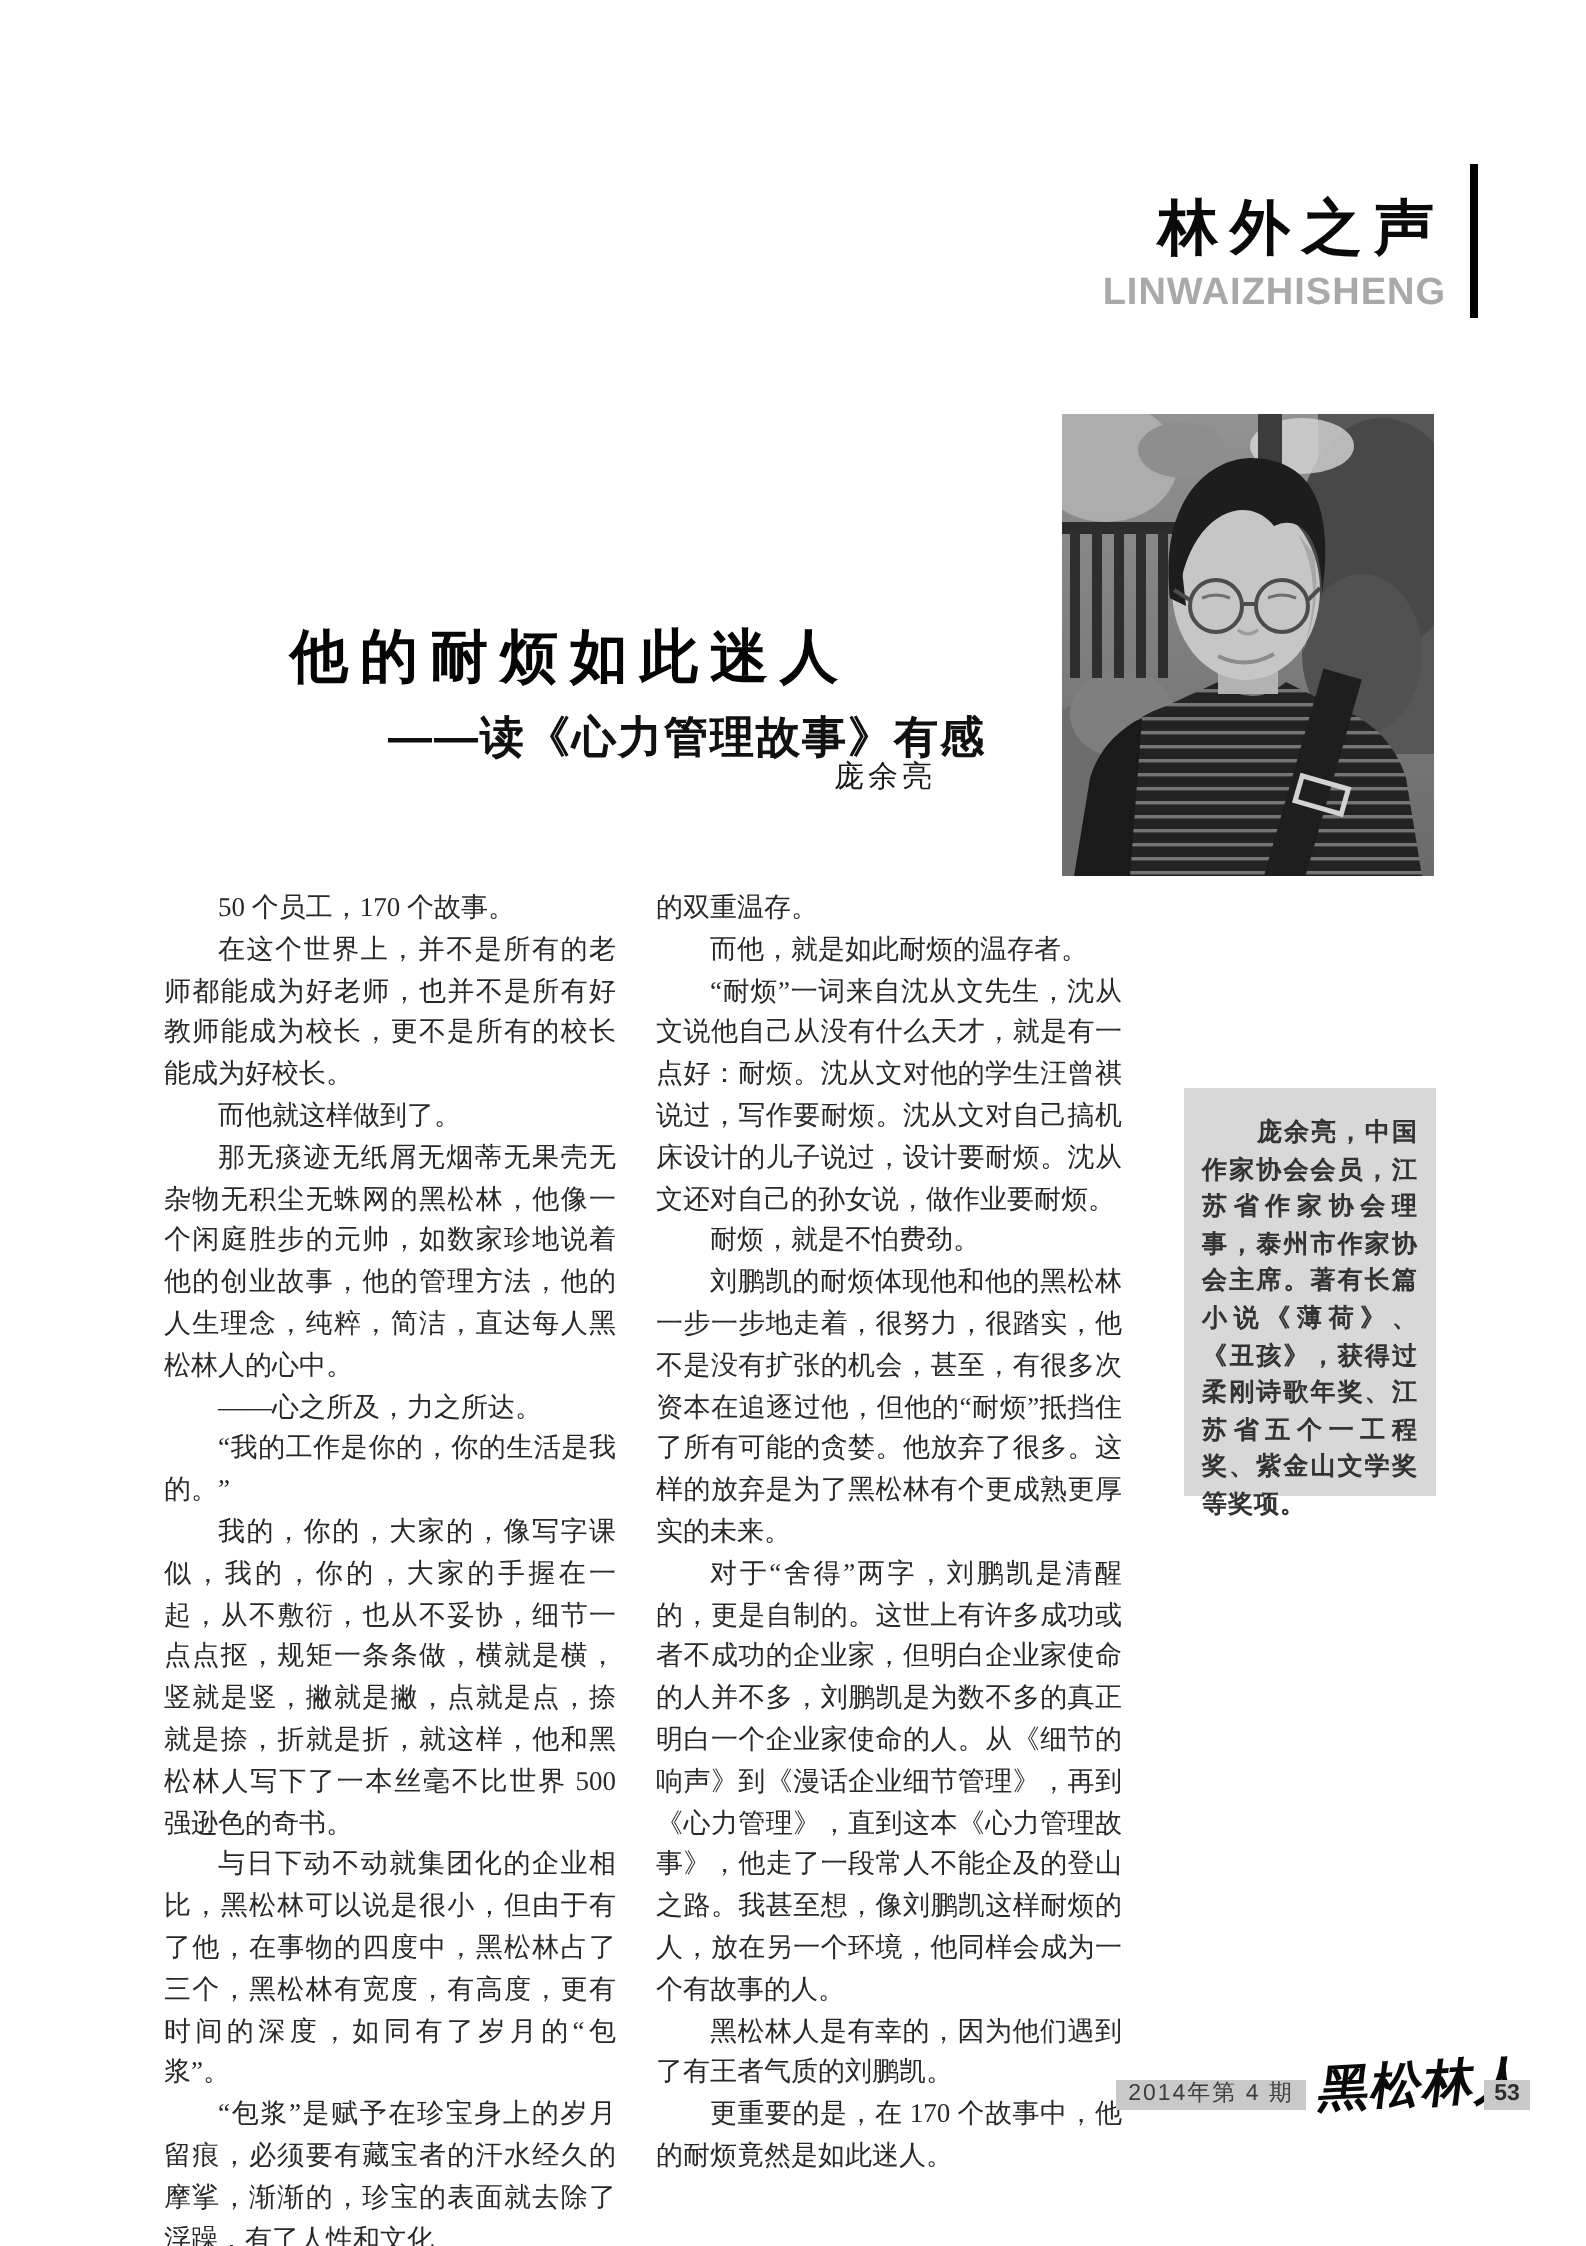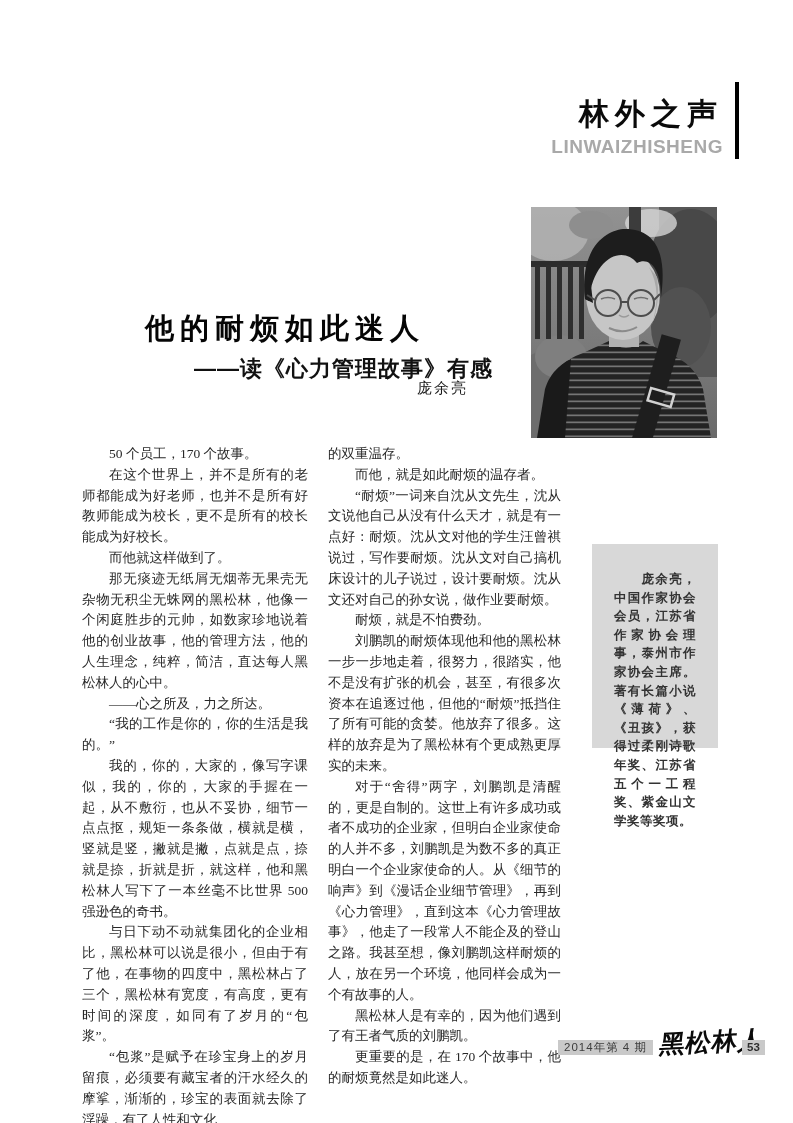--- a/index.html
+++ b/index.html
@@ -42,21 +42,21 @@
   .col-left{left:82px;width:226px;}
   .col-right{left:328px;width:233px;}
   .para{margin:0;text-indent:2em;}
   .para.cont{text-indent:0;}
   
   .bio{
     position:absolute;left:592px;top:544px;width:126px;height:204px;
     background:#d8d8d8;box-sizing:border-box;padding:13px 9px;
   }
   .bio p{
-    margin:13px;font-family:"Liberation Sans",sans-serif;font-weight:bold;
+    margin:0;font-family:"Liberation Sans",sans-serif;font-weight:bold;
     font-size:12.5px;line-height:18.6px;color:#333;text-align:justify;text-indent:2.2em;
     letter-spacing:0.5px;
   }
   
   .footer-issue{
     position:absolute;left:558px;top:1040px;width:95px;height:15px;
     background:#c9c9c9;color:#3d3d3d;font-size:11.5px;line-height:15px;
     text-align:center;letter-spacing:1px;font-family:"Liberation Sans",sans-serif;
   }
   .footer-mag{

